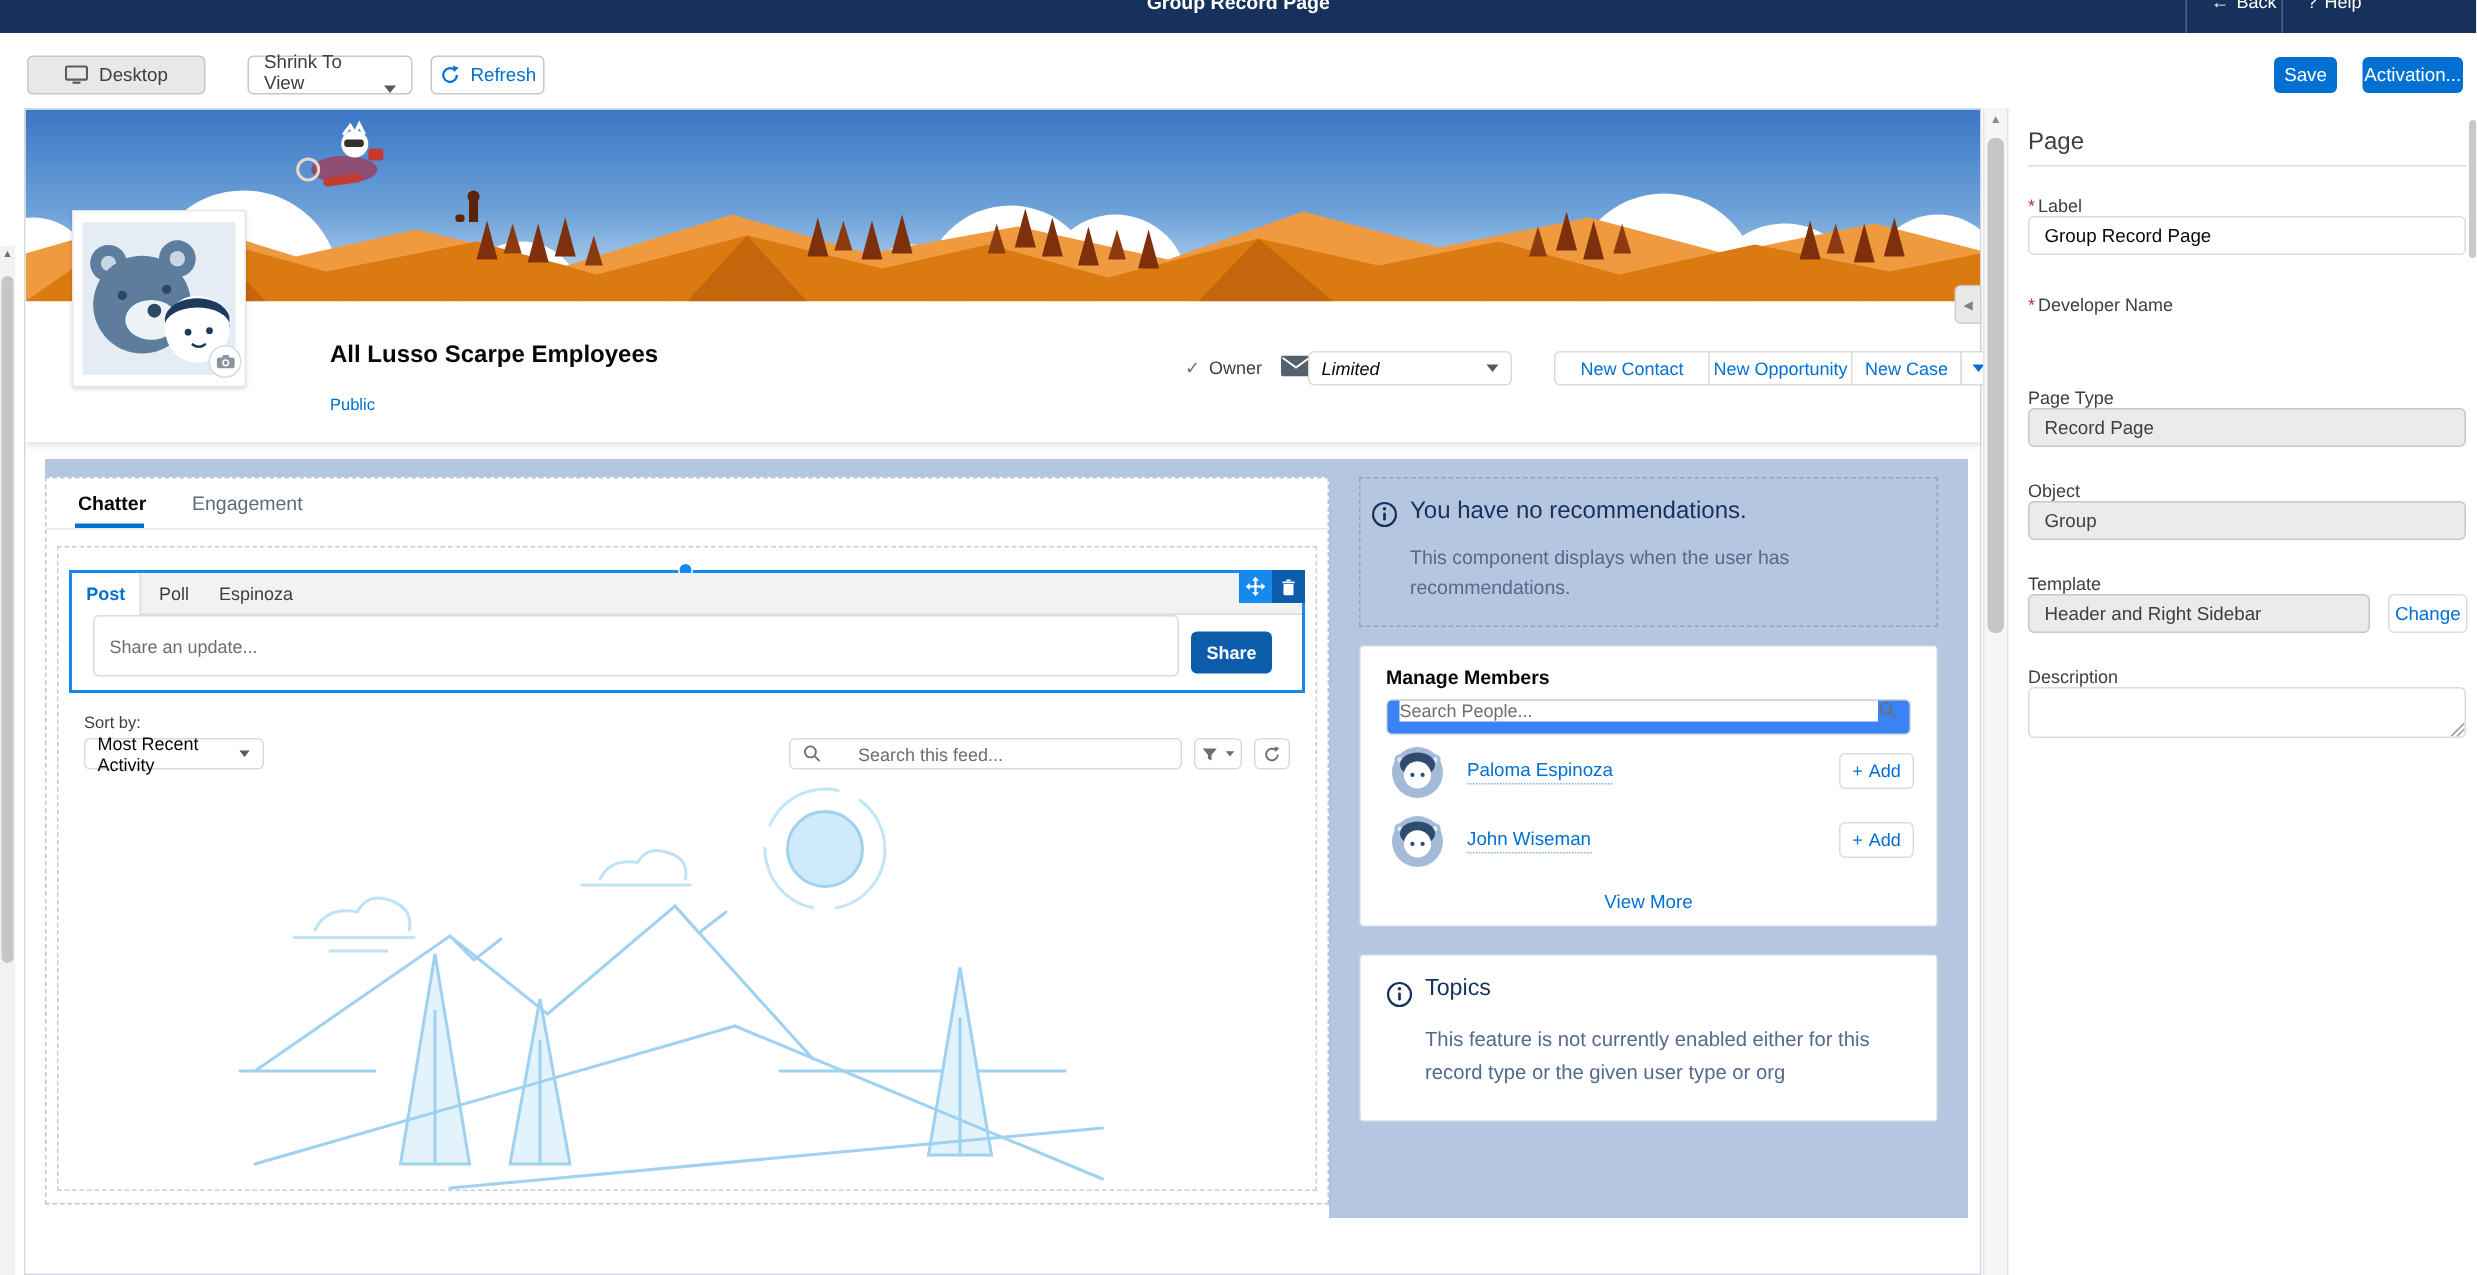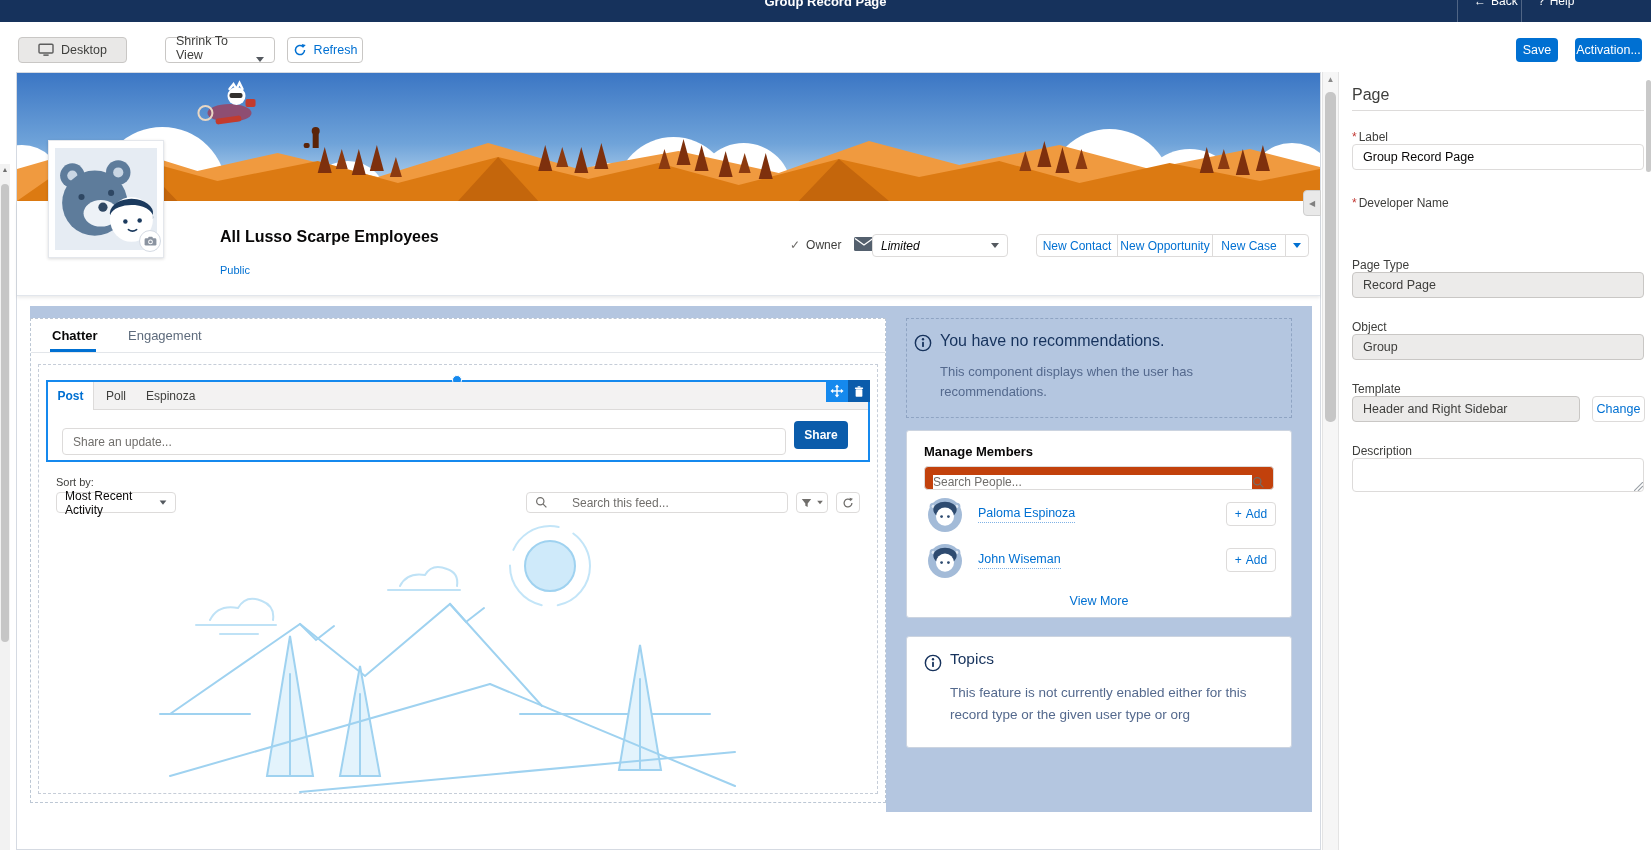--- a/index.html
+++ b/index.html
@@ -75,22 +75,22 @@
   .search-box input { border:none; outline:none; flex:1; font-size:12px; margin-left:24px; font-family:Liberation Sans, sans-serif; color:#7f1d1d; }
   .search-box input::placeholder { color:#706e6b; opacity:1; }
 
   
   .right-region { left:886px; top:306px; width:426px; height:506px; background:#b4c6e0; }
   .rec-box { left:906px; top:318px; width:386px; height:100px; border:1px dashed rgba(100,125,160,.45); }
   .rec-heading { left:940px; top:332px; font-size:16px; color:#16325c; }
   .rec-body { left:940px; top:362px; width:300px; font-size:13px; color:#54698d; line-height:20px; }
   .white-card { position:absolute; background:#fff; border:1px solid #ccd4e0; border-radius:3px; }
   .mm-heading { left:924px; top:444px; font-size:13px; font-weight:bold; color:#080707; }
-  .mm-search { left:924px; top:466px; width:350px; height:24px; border:1px solid #dddbda; border-radius:4px; background:#c2410c;
-               display:flex; align-items:flex-end; padding:0 8px; }
+  .mm-search { left:924px; top:466px; width:350px; height:24px; border:1px solid #dddbda; border-radius:4px; background:#3b82f6;
+               display:flex; align-items:flex-start; padding:0 8px; }
   .mm-search input { border:none; outline:none; flex:1; font-size:12px; font-family:"Liberation Sans",sans-serif; }
   .mm-search input::placeholder { color:#706e6b; opacity:1; }
   .member-name { position:absolute; font-size:12.5px; color:#0070d2; border-bottom:1px dotted #7fb2e6; padding-bottom:2px; cursor:pointer; }
   .add-btn { position:absolute; width:50px; height:24px; background:#fff; border:1px solid #dddbda; border-radius:4px;
              color:#0070d2; font-size:12px; display:flex; align-items:center; justify-content:center; gap:4px; cursor:pointer; }
   .view-more { left:906px; top:594px; width:386px; text-align:center; font-size:12.5px; color:#0070d2; cursor:pointer; }
   .topics-heading { left:950px; top:650px; font-size:15.5px; color:#16325c; }
   .topics-body { left:950px; top:682px; width:322px; font-size:13.5px; color:#54698d; line-height:22px; }
 
   
@@ -129,21 +129,21 @@
     <div class="topbar-btn" style="left:1474px;">
       <span class="tb-ic">←</span><span>Back</span>
     </div>
     <div class="topbar-sep" style="left:1521px;"></div>
     <div class="topbar-btn" style="left:1538px;">
       <span class="tb-ic">?</span><span>Help</span>
     </div>
   </div>
 
   <div class="abs toolbar">
-    <div class="tb-btn grey" style="left:18px; top:15px; width:109px;">
+    <div class="tb-btn grey" style="left:18px; top:15px; width:119px;">
       <svg width="16" height="14" viewBox="0 0 18 16">
           <rect x="1" y="1.5" width="16" height="10" rx="1.2" fill="none" stroke="#5c5c5c" stroke-width="1.6"></rect>
           <rect x="6" y="13" width="6" height="1.7" fill="#5c5c5c"></rect>
         </svg>
       <span>Desktop</span>
     </div>
     <div class="tb-select" style="left:165px; top:15px; width:110px;">
       <span>Shrink To View</span>
       <span class="caret"></span>
     </div>
@@ -284,21 +284,21 @@
     <svg width="20" height="14" viewBox="0 0 20 14">
       <rect width="20" height="14" rx="1.5" fill="#54606e"></rect>
         <path d="M1 1.5 L10 8 L19 1.5" stroke="#fff" stroke-width="1.3" fill="none"></path>
     </svg>
   </div>
   <div class="sel-sm" style="left:872px; top:234px; width:136px;font-style:italic;">
     <span>Limited</span>
     <span class="caret" style="margin-left:auto;"></span>
   </div>
   <div class="abs btn-group">
-    <div class="gbtn" style="width:82px;">New Contact</div>
+    <div class="gbtn" style="width:104px;">New Contact</div>
     <div class="gbtn" style="width:96px;">New Opportunity</div>
     <div class="gbtn" style="width:74px;">New Case</div>
     <div class="gbtn" style="width:24px;">
         <span class="caret" style="border-top-color:#0070d2;"></span>
       </div>
   </div>
 
   <div class="abs region-strip"></div>
   <div class="abs left-card"></div>
   <div class="abs tab-chatter">Chatter</div>
@@ -320,21 +320,21 @@
         <rect x="3" y="7.2" width="10" height="1.6" fill="#fff"></rect>
     </svg>
   </div>
   <div class="pub-ctrl" style="left:848px; background:#0b5cab;">
     <svg width="12" height="13" viewBox="0 0 16 16">
       <rect x="3.5" y="5" width="9" height="10" rx="1" fill="#fff"></rect>
         <rect x="2.5" y="2.8" width="11" height="1.7" rx="0.8" fill="#fff"></rect>
         <rect x="6" y="1" width="4" height="1.7" rx="0.8" fill="#fff"></rect>
     </svg>
   </div>
-  <input class="txt-input" style="left: 62px; top: 428px; width: 724px; height: 27px;" placeholder="Share an update...">
+  <input class="txt-input" style="left: 62px; top: 410px; width: 724px; height: 41px;" placeholder="Share an update...">
   <button class="abs share-btn">Share</button>
 
   <div class="abs sort-label">Sort by:</div>
   <div class="sel-sm" style="left:56px; top:492px; width:120px; height:21px; font-size:12px;">
     <span>Most Recent Activity</span>
     <span class="caret" style="margin-left:auto; transform:scale(.85);"></span>
   </div>
   <div class="abs search-box">
     <svg width="13" height="13" viewBox="0 0 16 16">
       <circle cx="6.5" cy="6.5" r="4.5" fill="none" stroke="#706e6b" stroke-width="1.5"></circle>

